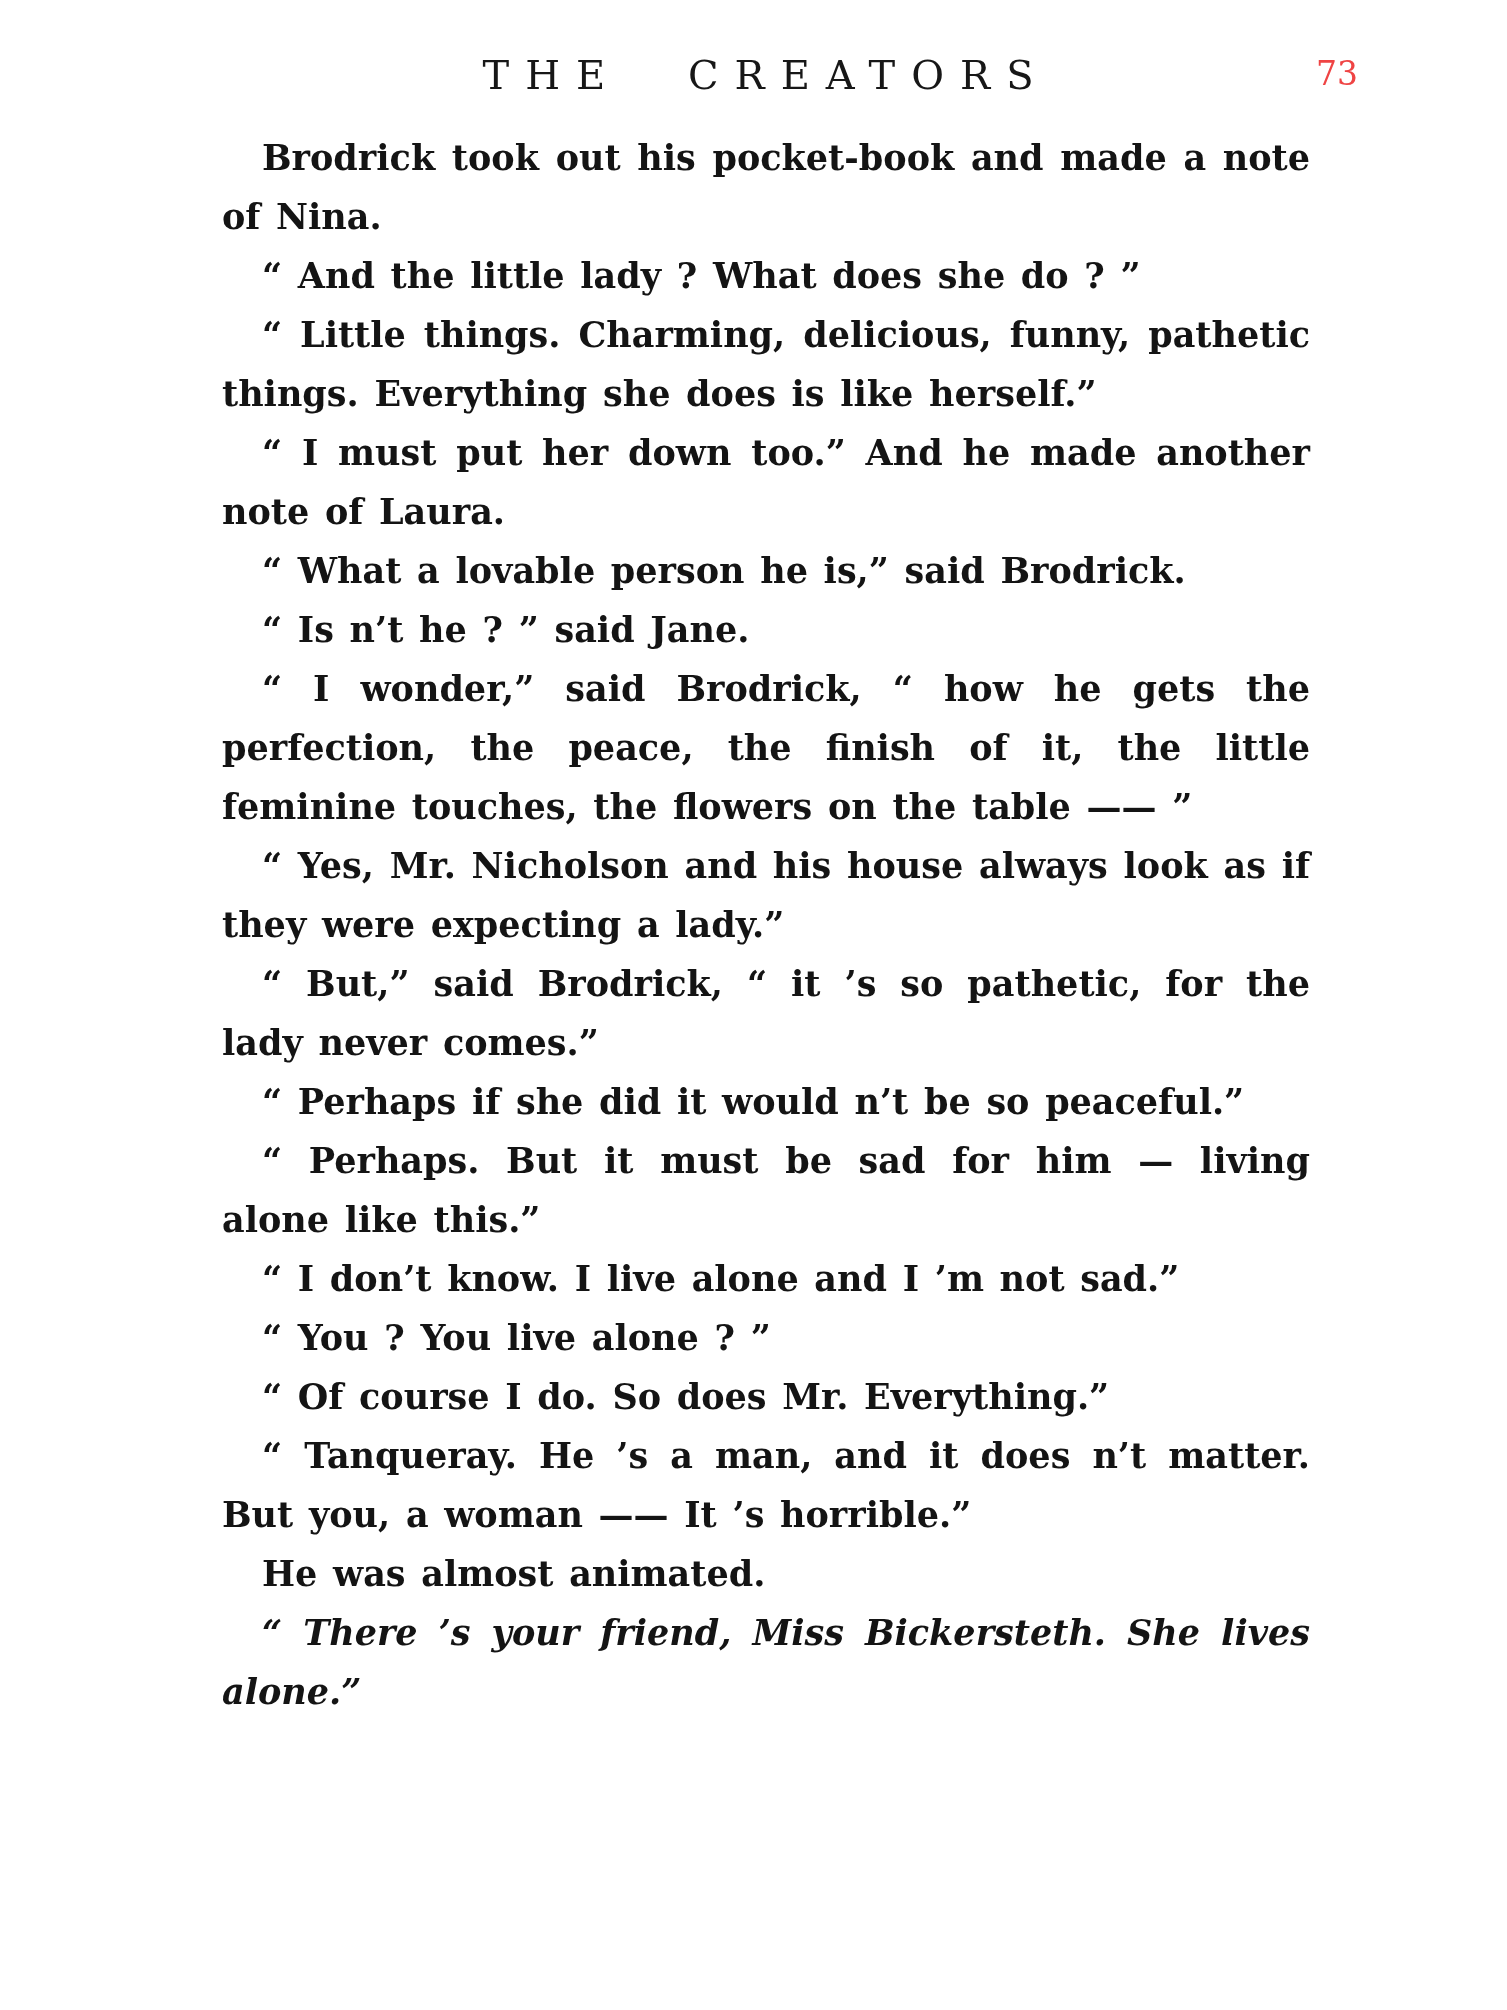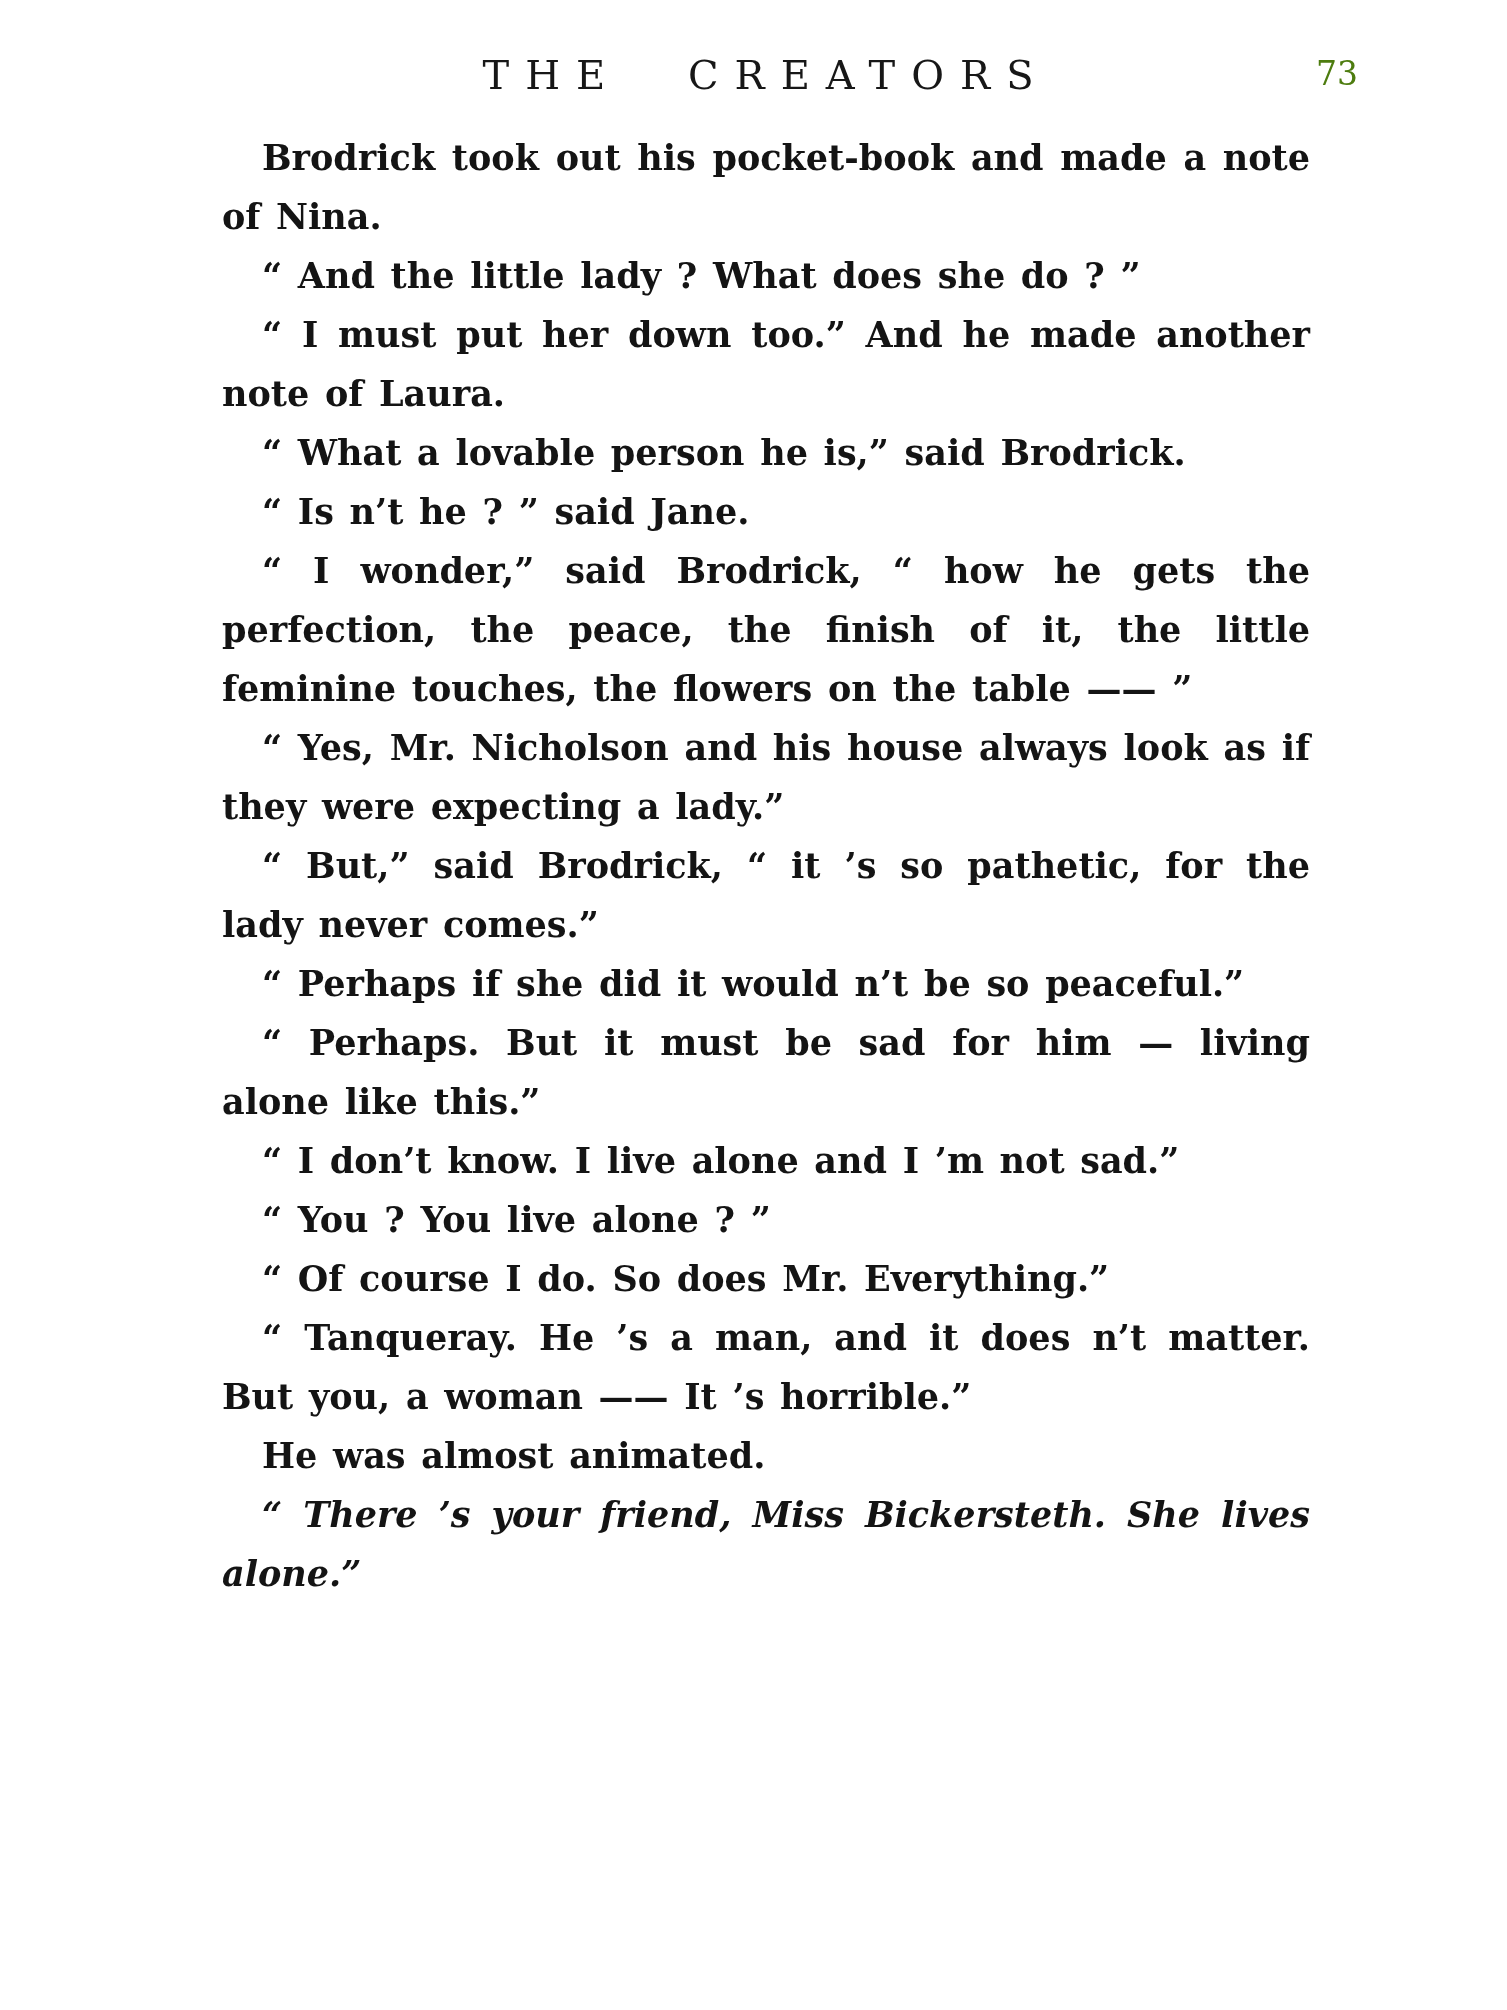--- a/index.html
+++ b/index.html
@@ -29,21 +29,21 @@
     letter-spacing: 0.40em;
     word-spacing: 0.95em;
     color: #171717;
     white-space: nowrap;
   }
   .folio {
     position: absolute;
     top: 54px;
     left: 1316px;
     font-size: 33px;
-    color: #4d7c0f;
+    color: #ef4444;
   }
   .body-text {
     position: absolute;
     top: 128px;
     left: 222px;
     width: 1088px;
     font-size: 35px;
     line-height: 59px;
     text-align: justify;
     word-spacing: 0.10em;
@@ -65,20 +65,21 @@
 
   <div class="running-head">
     <span class="title">THE CREATORS</span>
   </div>
 
   <div class="folio">73</div>
 
   <div class="body-text">
     <p>Brodrick took out his pocket-book and made a note of Nina.</p>
     <p>“ And the little lady ?   What does she do ? ”</p>
+    <p>“ Little things.   Charming, delicious, funny, pathetic things.  Everything she does is like herself.”</p>
     <p>“ I must put her down too.”   And he made another note of Laura.</p>
     <p>“ What a lovable person he is,” said Brodrick.</p>
     <p>“ Is n’t he ? ” said Jane.</p>
     <p>“ I wonder,” said Brodrick, “ how he gets the perfection, the peace, the finish of it, the little feminine touches, the flowers on the table —— ”</p>
     <p>“ Yes, Mr. Nicholson and his house always look as if they were expecting a lady.”</p>
     <p>“ But,” said Brodrick, “ it ’s so pathetic, for the lady never comes.”</p>
     <p>“ Perhaps if she did it would n’t be so peaceful.”</p>
     <p>“ Perhaps.   But it must be sad for him — living alone like this.”</p>
     <p>“ I don’t know.   I live alone and I ’m not sad.”</p>
     <p>“ You ?   You live alone ? ”</p>

